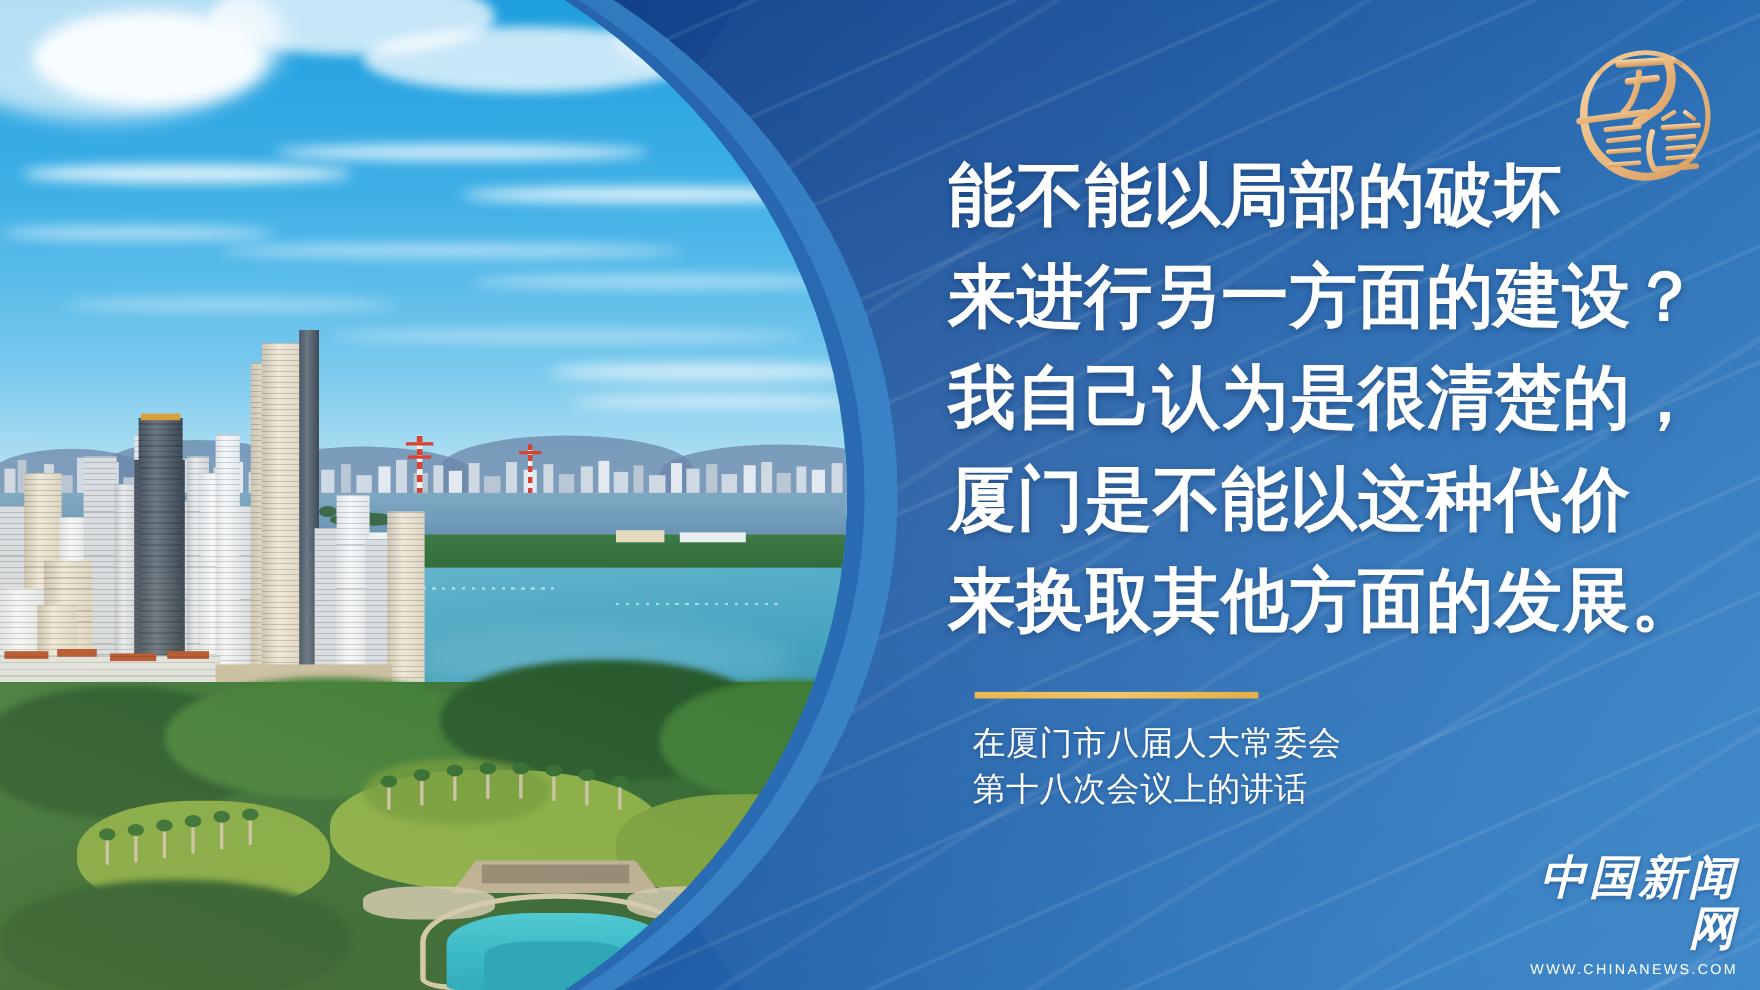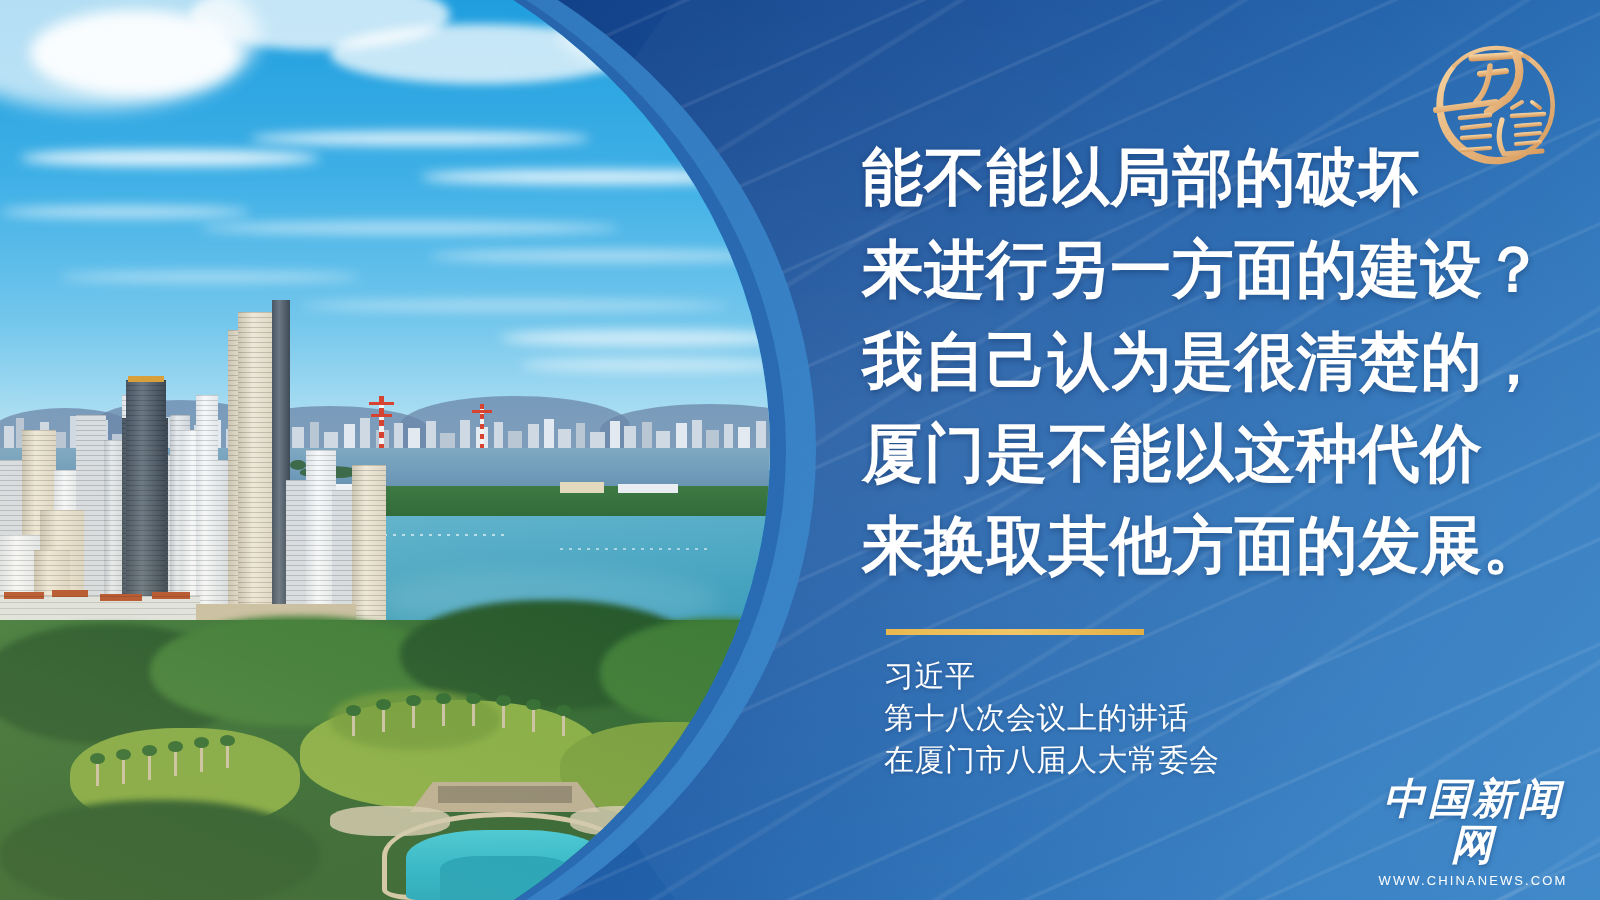--- a/index.html
+++ b/index.html
@@ -176,21 +176,21 @@
 
   
   .attrib{
     position:absolute;left:884px;top:655px;width:520px;
     color:#ffffff;font-size:30px;line-height:42px;letter-spacing:.5px;
     text-shadow:0 1px 4px rgba(0,20,60,.30);
   }
   .attrib .date{margin-top:22px;display:block;}
 
   
-  .brand{position:absolute;left:1366px;top:776px;width:214px;text-align:center;}
+  .brand{position:absolute;left:1366px;top:776px;width:214px;text-align:right;}
   .brand .cn{
     font-family:"Liberation Serif","DejaVu Serif",serif;
     font-weight:700;font-size:42px;color:#fff;letter-spacing:3px;
     font-style:italic;line-height:46px;
     text-shadow:0 2px 5px rgba(0,30,80,.35);
   }
   .brand .url{
     font-size:13px;color:#fff;letter-spacing:2.1px;margin-top:5px;
     font-family:"Liberation Sans",sans-serif;
   }
@@ -499,23 +499,22 @@
     <div class="ln">能不能以局部的破坏</div>
     <div class="ln">来进行另一方面的建设？</div>
     <div class="ln">我自己认为是很清楚的，</div>
     <div class="ln">厦门是不能以这种代价</div>
     <div class="ln">来换取其他方面的发展。</div>
   </div>
 
   <div class="gold-rule"></div>
 
   <div class="attrib">
-    <div>习近平</div>
+    <div>在厦门市八届人大常委会</div>
     <div>第十八次会议上的讲话</div>
-    <div>在厦门市八届人大常委会</div>
   </div>
 
   <div class="brand">
     <div class="cn">中国新闻网</div>
     <div class="url">WWW.CHINANEWS.COM</div>
   </div>
 
 </div>
 
 </body></html>

